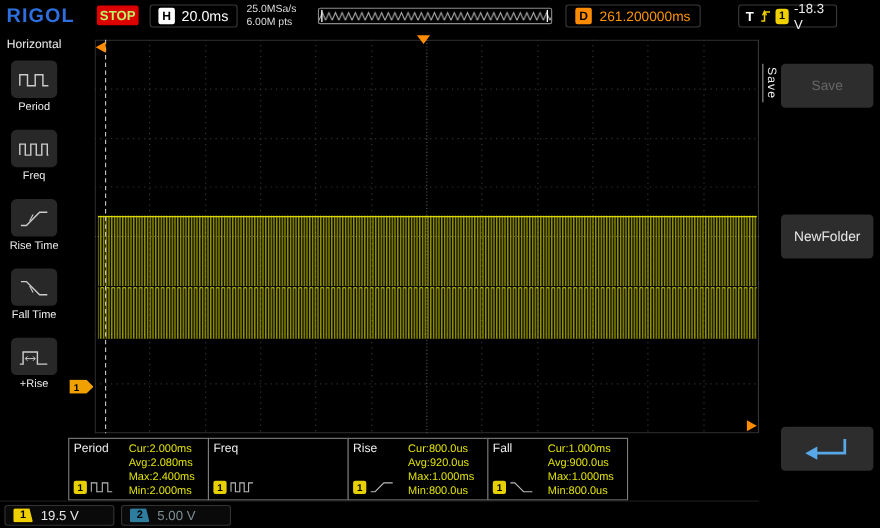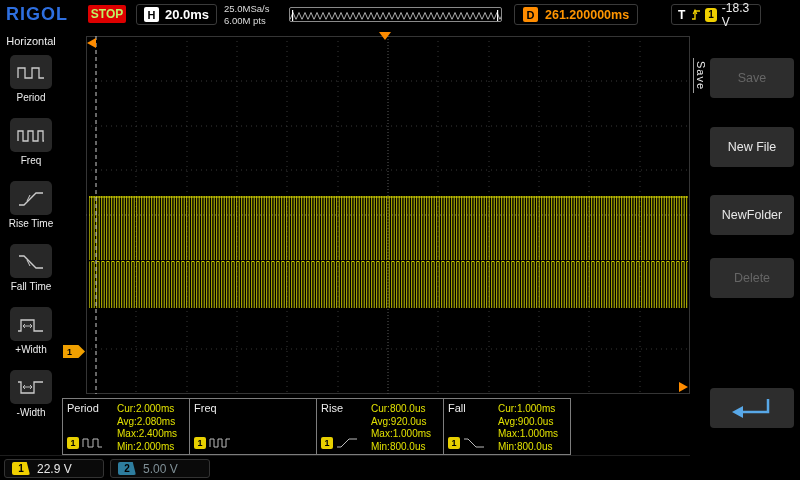--- a/index.html
+++ b/index.html
@@ -9,28 +9,28 @@
 
   
   .topbar{position:absolute;left:0;top:0;width:730px;height:30px;background:#000}
   .logo{position:absolute;left:6px;top:4px;font-size:18px;font-weight:bold;color:#2e6fe0;letter-spacing:1px}
   .stop{position:absolute;left:88px;top:5px;width:38px;height:18px;background:#dd0000;color:#bef264;
         font-weight:bold;font-size:12px;display:flex;align-items:center;justify-content:center;border-radius:2px}
   .hgroup{position:absolute;left:136px;top:4px;height:21px;display:flex;align-items:center;gap:6px;
           border:1px solid #3a3a3a;border-radius:3px;padding:0 7px}
   .hbadge{width:15px;height:15px;background:#fff;color:#000;font-weight:bold;font-size:11px;
           display:flex;align-items:center;justify-content:center;border-radius:2px}
-  .tbval{color:#fff;font-weight:bold;font-size:13px}
+  .tbval{color:#fff;font-weight:normal;font-size:13px}
   .srate{position:absolute;left:224px;top:3px;font-size:9.5px;line-height:12px;color:#ddd}
   .preview{position:absolute;left:289px;top:7px;width:213px;height:15px;border:1px solid #8a8a8a;border-radius:2px;background:#000}
   .dgroup{position:absolute;left:514px;top:4px;height:21px;display:flex;align-items:center;gap:7px;
           border:1px solid #3a3a3a;border-radius:3px;padding:0 8px}
   .dbadge{width:15px;height:15px;background:#ff8c00;color:#000;font-weight:bold;font-size:11px;
           display:flex;align-items:center;justify-content:center;border-radius:2px}
-  .dval{color:#ff9500;font-weight:bold;font-size:12.5px}
+  .dval{color:#ff9500;font-weight:normal;font-size:12.5px}
   .tgroup{position:absolute;left:671px;top:4px;height:21px;display:flex;align-items:center;gap:5px;
           border:1px solid #3a3a3a;border-radius:3px;padding:0 6px}
   .tlabel{color:#fff;font-weight:bold;font-size:12px}
   .badge-ch1{width:14px;height:14px;background:#f0d000;color:#000;font-weight:bold;font-size:10px;
              border-radius:3px;display:flex;align-items:center;justify-content:center}
   .tval{color:#eee;font-size:12px}
 
   
   .leftmenu{position:absolute;left:0;top:30px;width:62px;height:425px;display:flex;flex-direction:column;align-items:center}
   .lm-title{font-size:11px;color:#eee;margin:5px 0 8px}
@@ -175,32 +175,23 @@
       <div class="lm-label">Fall Time</div>
     </div>
 
     <div class="lm-item">
       <div class="lm-iconbox">
         <svg width="30" height="20">
             <path d="M2,17 h3 v-11 h13 v11 h9" fill="none" stroke="#ccc" stroke-width="1.3"></path>
             <path d="M7,12 h9 M7,12 l2,-2 M7,12 l2,2 M16,12 l-2,-2 M16,12 l-2,2" stroke="#ccc" stroke-width="0.9" fill="none"></path>
           </svg>
       </div>
-      <div class="lm-label">+Width</div>
-    </div>
-
-    <div class="lm-item">
-      <div class="lm-iconbox">
-        <svg width="30" height="20">
-            <path d="M2,5 h3 v11 h13 v-11 h9" fill="none" stroke="#ccc" stroke-width="1.3"></path>
-            <path d="M7,10 h9 M7,10 l2,-2 M7,10 l2,2 M16,10 l-2,-2 M16,10 l-2,2" stroke="#ccc" stroke-width="0.9" fill="none"></path>
-          </svg>
-      </div>
-      <div class="lm-label">-Width</div>
-    </div>
+      <div class="lm-label">+Rise</div>
+    </div>
+
   </aside>
 
   <main class="display">
     <svg class="grid" width="604" height="358">
       <defs>
         <pattern id="pulse" width="5" height="112" patternUnits="userSpaceOnUse">
           <path d="M0.7,112 V1.5 H3.2 V112" fill="none" stroke="#dada00" stroke-width="0.9"></path>
         </pattern>
       </defs>
       <rect x="0.5" y="0.5" width="603" height="357" fill="none" stroke="#353535"></rect>
@@ -302,21 +293,21 @@
         <div>Avg:900.0us</div>
         <div>Max:1.000ms</div>
         <div>Min:800.0us</div>
       </div>
     </div>
   </section>
 
   <footer class="bottombar">
     <div class="chgroup ch1">
       <span class="chbadge c1">1</span>
-      <span class="chval">22.9 V</span>
+      <span class="chval">19.5 V</span>
     </div>
     <div class="chgroup ch2">
       <span class="chbadge c2">2</span>
       <span class="chval">5.00 V</span>
     </div>
     <div class="statusicons">
       <svg width="20" height="13">
         <rect x="1" y="2.5" width="11" height="8" fill="none" stroke="#ccc" stroke-width="1"></rect>
         <rect x="12" y="4" width="4" height="2" fill="#ccc"></rect>
         <rect x="12" y="7.5" width="4" height="2" fill="#ccc"></rect>
@@ -327,23 +318,21 @@
         <path d="M11.5,3.5 q3,3.5 0,7" fill="none" stroke="#ddd" stroke-width="1.2"></path>
         <path d="M13.5,1.8 q5,5.2 0,10.4" fill="none" stroke="#ddd" stroke-width="1.2"></path>
       </svg>
     </div>
   </footer>
 
   <aside class="rightmenu">
     <div class="save-tab">Save</div>
 
     <div class="rm-btn disabled b-save">Save</div>
-    <div class="rm-btn b-newfile">New File</div>
     <div class="rm-btn b-newfolder">NewFolder</div>
-    <div class="rm-btn disabled b-delete">Delete</div>
 
     <div class="rm-btn b-back">
       <svg width="56" height="26">
         <path d="M44,4 V17 H18" fill="none" stroke="#58a8e8" stroke-width="2.5"></path>
         <polygon points="8,17 19,11 19,23" fill="#58a8e8"></polygon>
       </svg>
     </div>
   </aside>
 
 </div>

